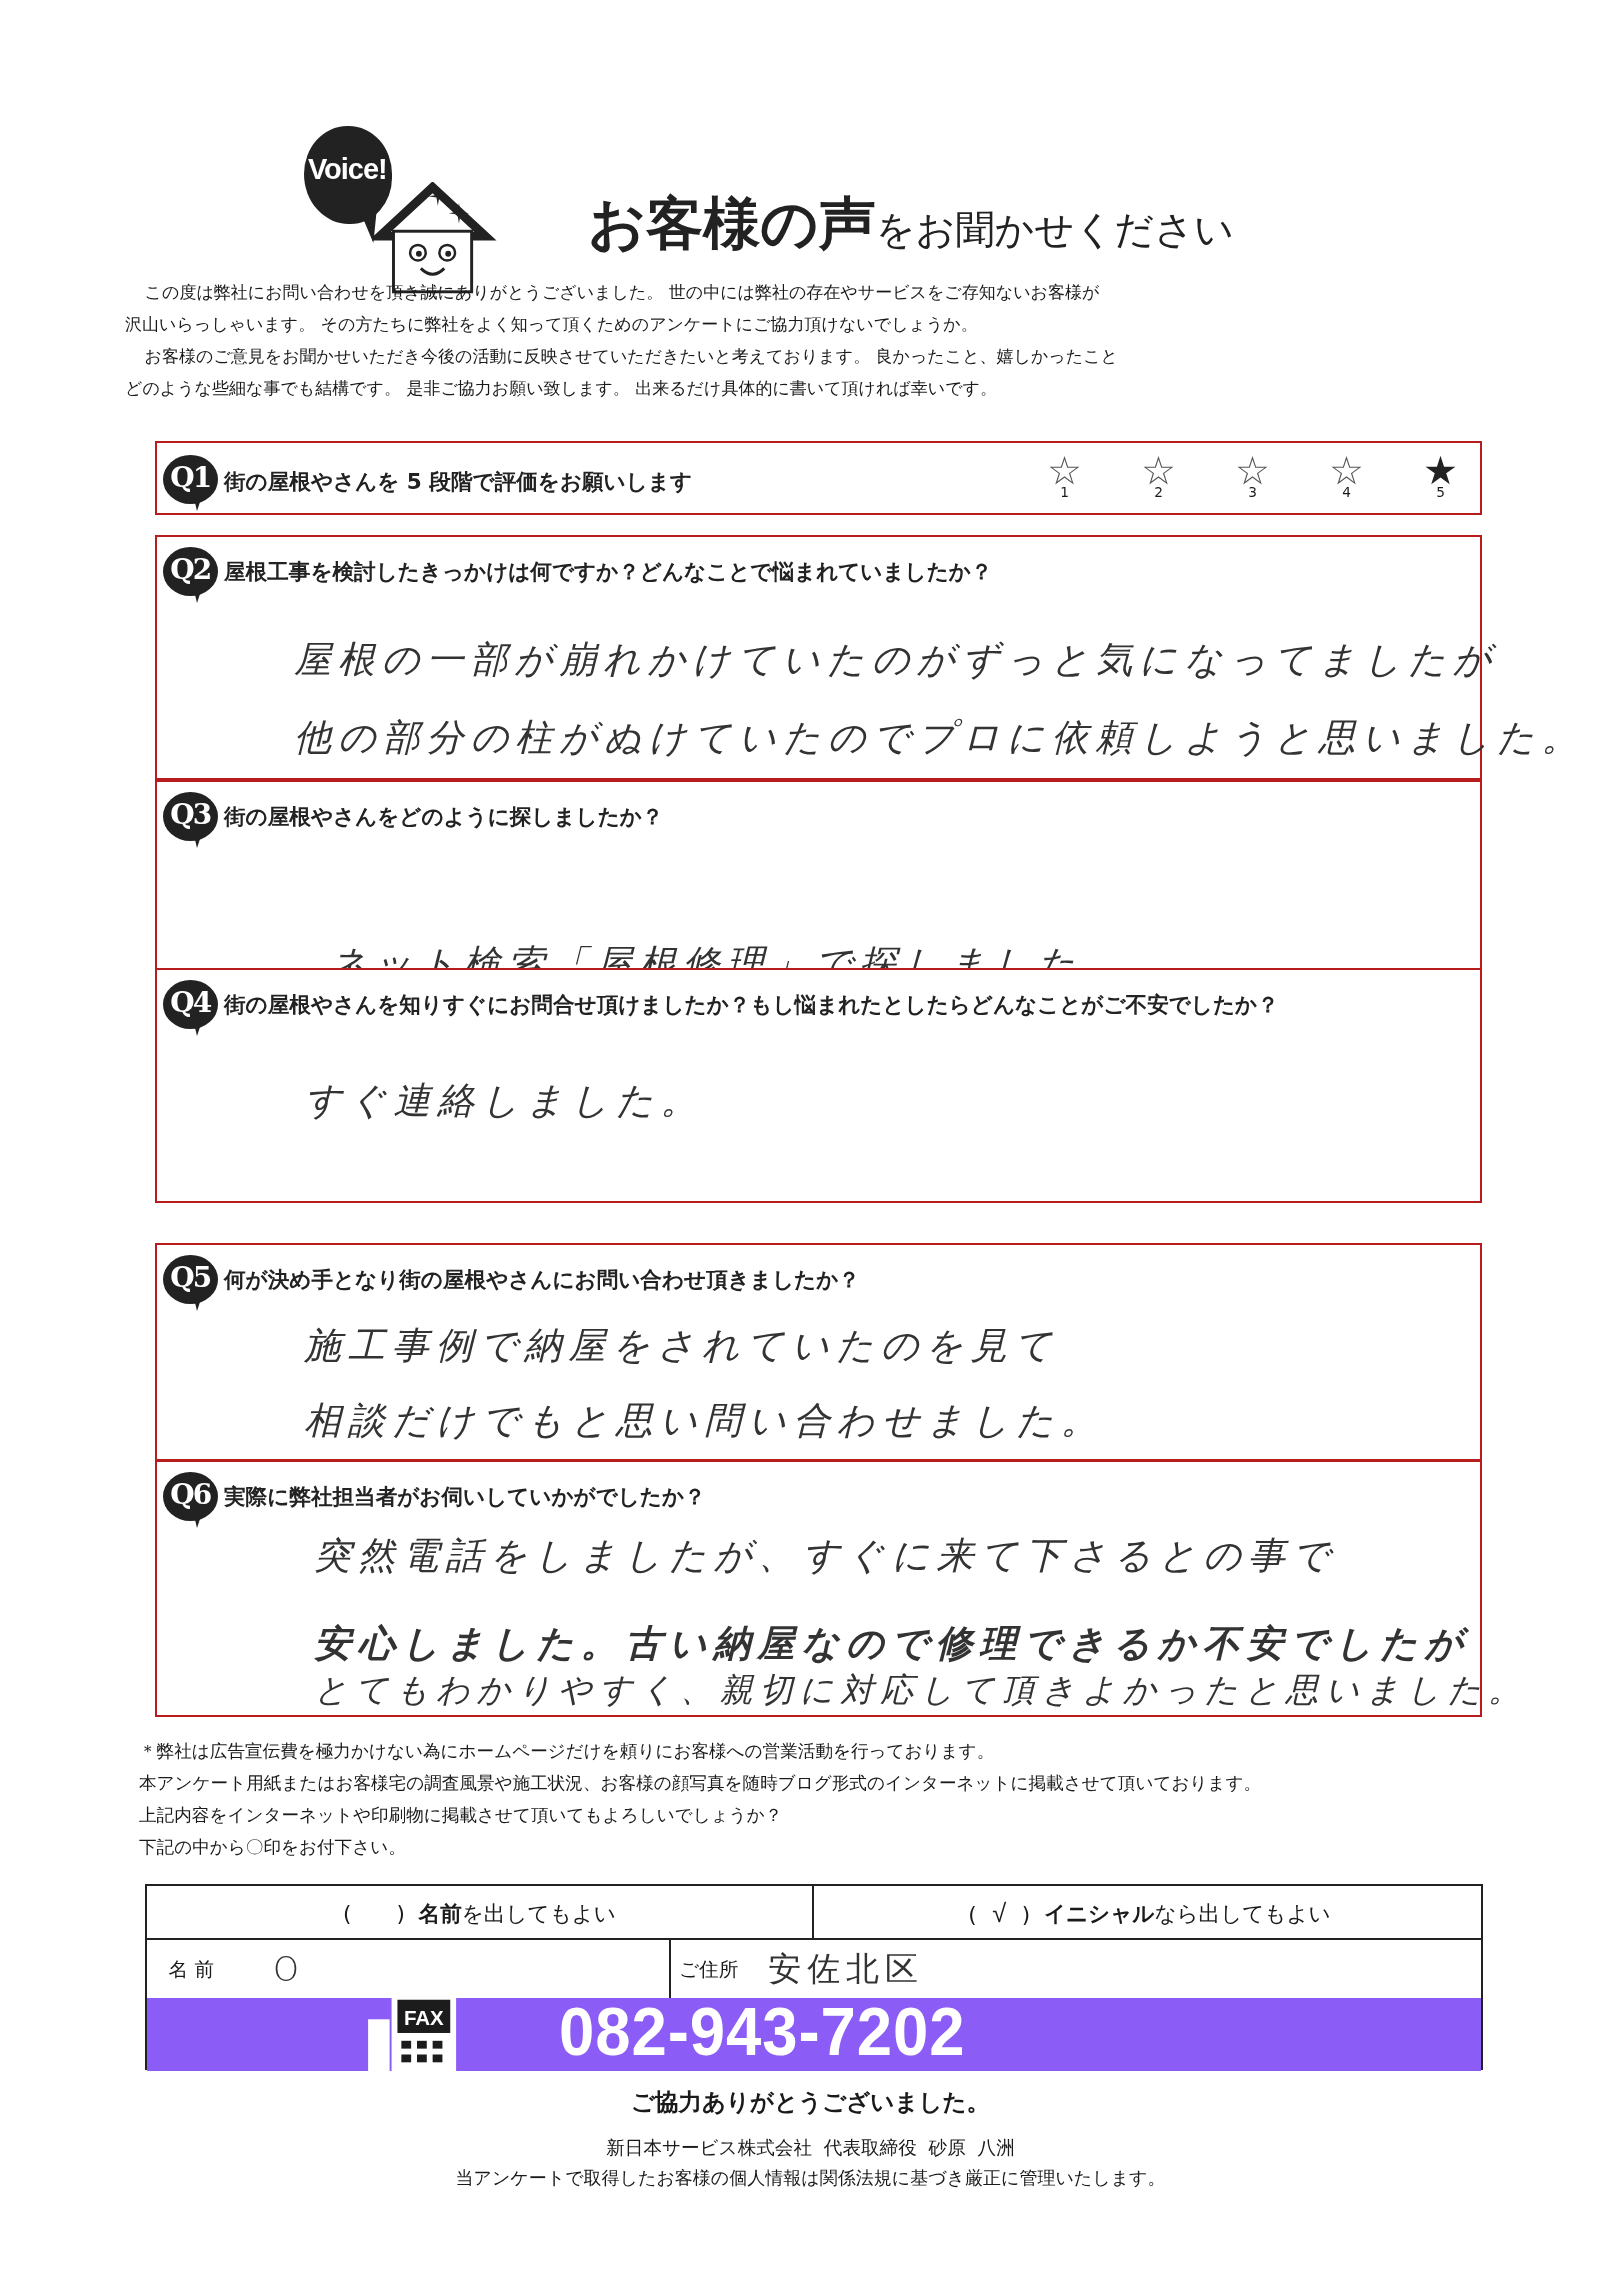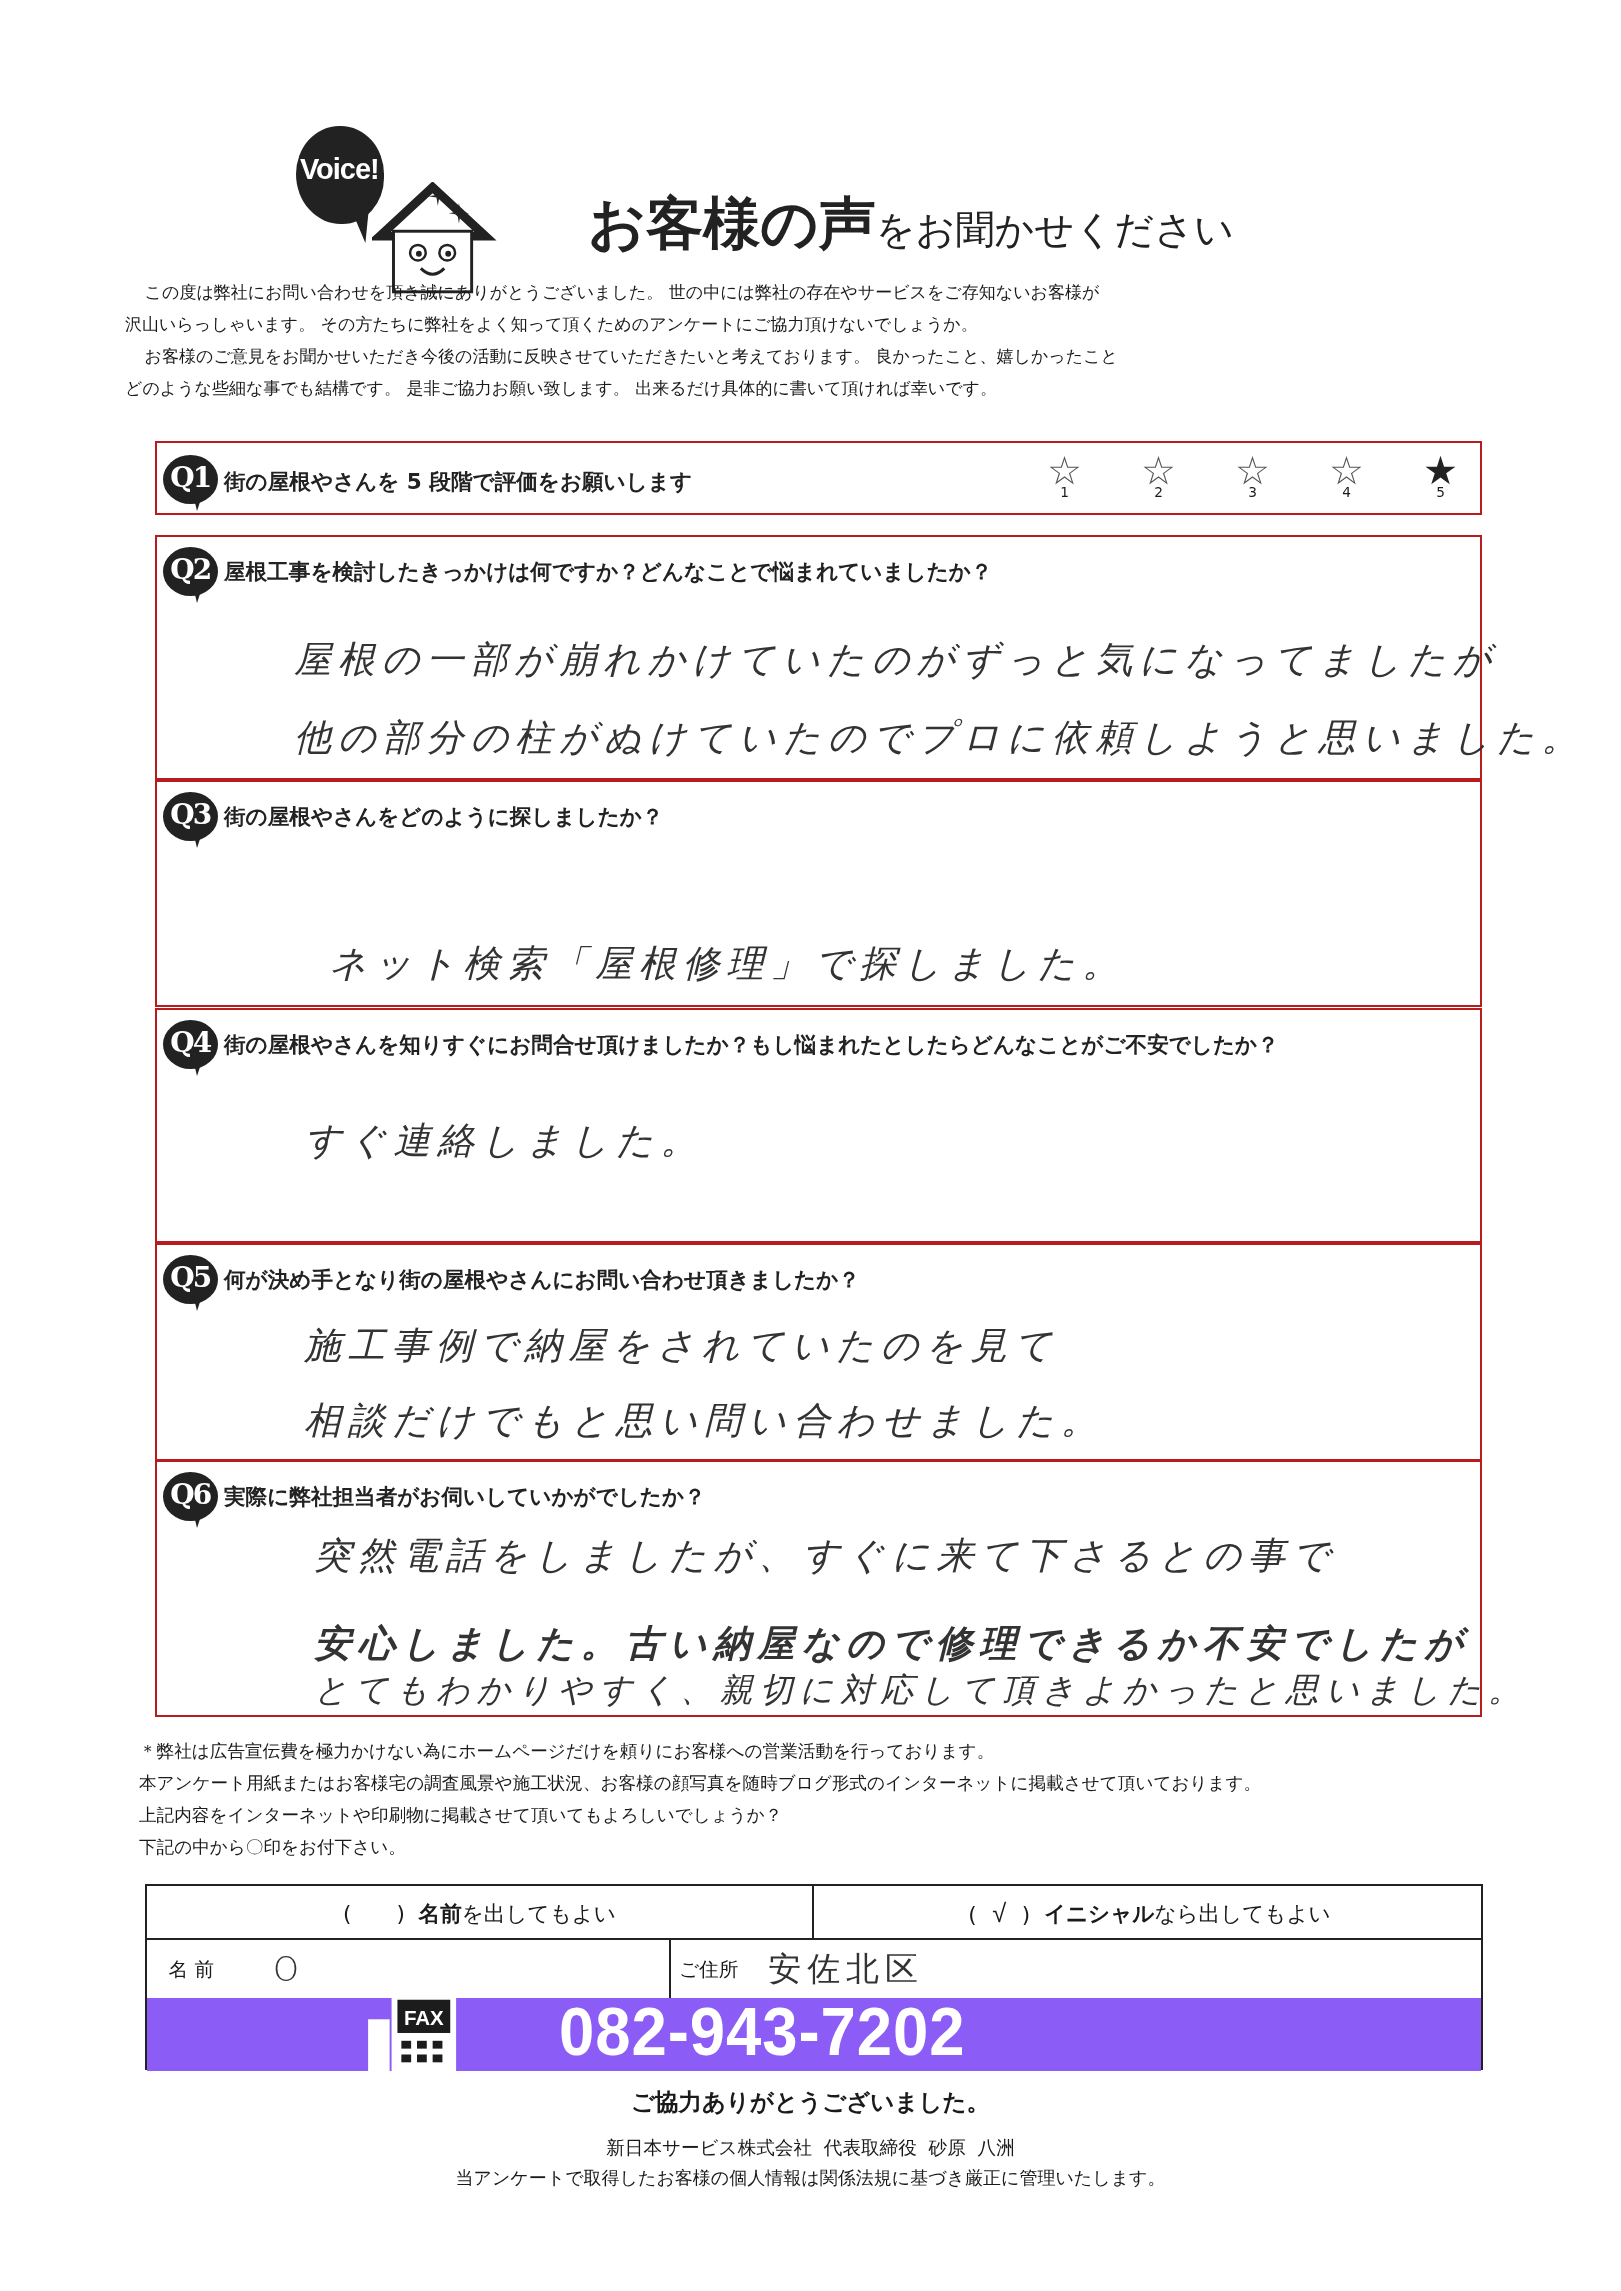--- a/index.html
+++ b/index.html
@@ -1,21 +1,21 @@
 <!DOCTYPE html>
 <html><head>
 <meta charset="utf-8">
 <style>
   * { box-sizing: border-box; margin: 0; padding: 0; }
   html, body { width: 1621px; height: 2292px; background: #fff; }
   body { position: relative; font-family: "DejaVu Sans", "Liberation Sans", sans-serif; color: #1a1a1a; overflow: hidden; }
 
   
   .header { position: absolute; left: 284px; top: 59px; width: 1078px; height: 196px; }
-  .voice-bubble { position: absolute; left: 12px; top: 67px; width: 88px; height: 108px; }
+  .voice-bubble { position: absolute; left: 20px; top: 67px; width: 88px; height: 108px; }
   .voice-bubble .b { position: absolute; left: 0; top: 0; width: 88px; height: 98px; background: #222; border-radius: 50% 50% 48% 52%; }
   .voice-bubble .tail { position: absolute; left: 57px; top: 78px; width: 0; height: 0; border-left: 9.8px solid transparent; border-right: 11.8px solid transparent; border-top: 39px solid #222; transform: rotate(-10deg); }
   .voice-text { position: absolute; left: 3.9px; top: 27.4px; font-family: "Liberation Sans", sans-serif; font-weight: bold; font-size: 29px; color: #fff; letter-spacing: -1px; }
   .house { position: absolute; left: 88px; top: 123px; width: 118px; height: 108px; }
   .title { position: absolute; left: 304px; top: 127px; font-weight: bold; color: #222; white-space: nowrap; }
   .title .big { font-size: 57px; }
   .title .small { font-size: 39px; font-weight: normal; }
 
   
   .intro { position: absolute; left: 125px; top: 276px; width: 1392px; font-size: 17px; line-height: 32px; }
@@ -141,21 +141,21 @@
 <div class="qbox" style="top:780px;height:227px;">
   <div class="qbadge">
     <div class="circ"></div>
       <div class="t"></div>
     <span class="lbl">Q3</span>
   </div>
   <span class="qtext">街の屋根やさんをどのように探しましたか？</span>
   <div class="answer" style="left:172px;top:157px;">ネット検索「屋根修理」で探しました。</div>
 </div>
 
-<div class="qbox" style="top:1008px;height:235px;">
+<div class="qbox" style="top:968px;height:235px;">
   <div class="qbadge">
     <div class="circ"></div>
       <div class="t"></div>
     <span class="lbl">Q4</span>
   </div>
   <span class="qtext">街の屋根やさんを知りすぐにお問合せ頂けましたか？もし悩まれたとしたらどんなことがご不安でしたか？</span>
   <div class="answer" style="left:147px;top:106px;">すぐ連絡しました。</div>
 </div>
 
 <div class="qbox" style="top:1243px;height:218px;">

